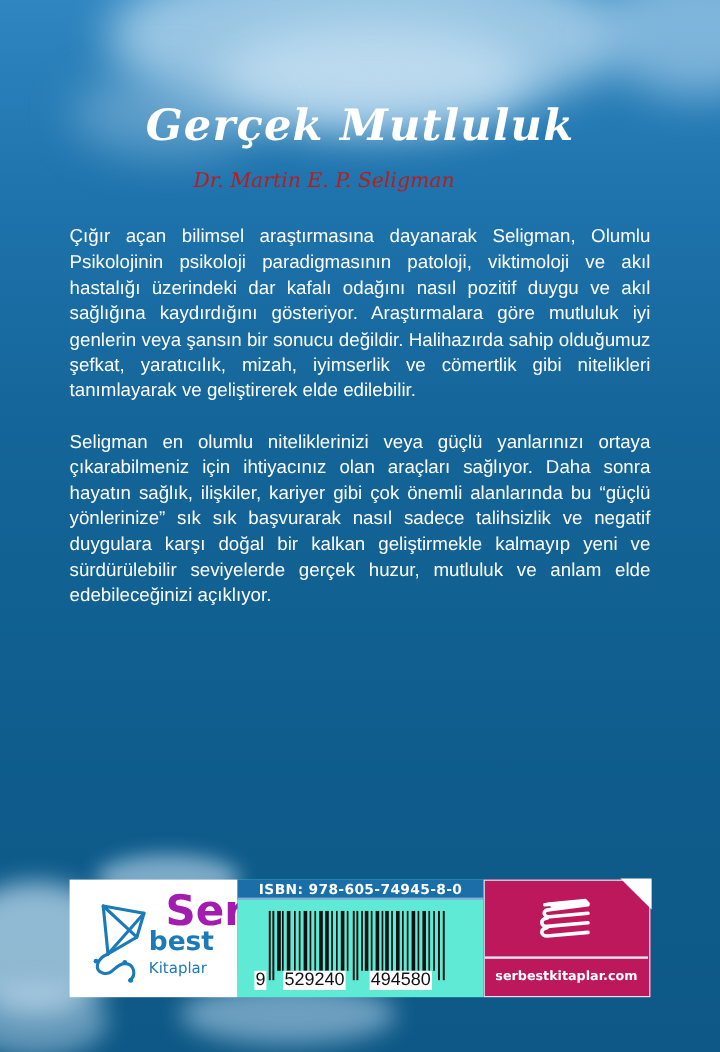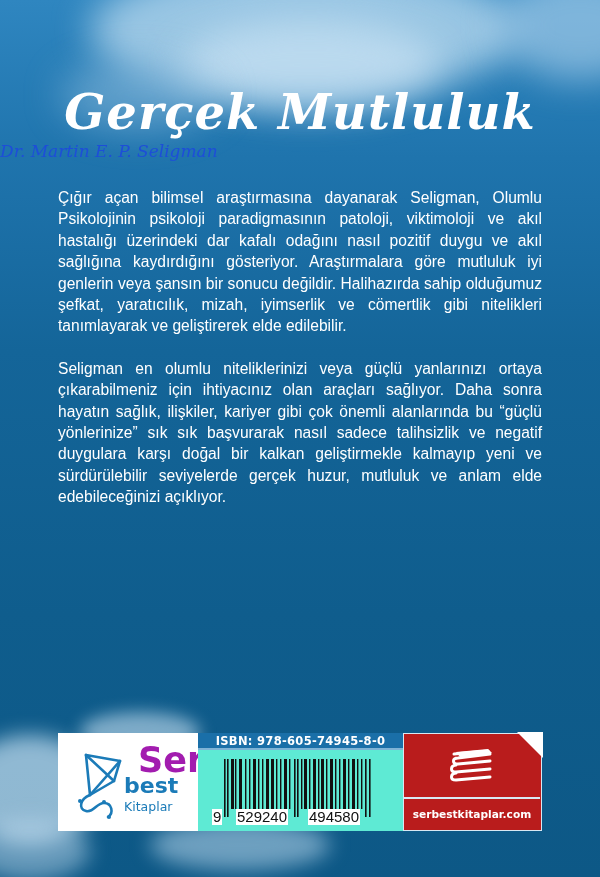--- a/index.html
+++ b/index.html
@@ -16,25 +16,25 @@
   .c4 { left: 60px; top: 60px; width: 160px; height: 70px; background: rgba(160,200,228,0.45); }
   .c5 { left: -40px; top: 735px; width: 140px; height: 110px; background: rgba(200,225,242,0.7); filter: blur(10px); }
   .c6 { left: 80px; top: 712px; width: 120px; height: 40px; background: rgba(200,225,242,0.6); filter: blur(8px); }
   .c7 { left: 150px; top: 820px; width: 180px; height: 50px; background: rgba(190,218,238,0.55); filter: blur(10px); }
   .c8 { left: -30px; top: 820px; width: 120px; height: 60px; background: rgba(190,218,238,0.5); filter: blur(10px); }
 
   .title {
     position: absolute; left: 0; width: 600px; top: 84px;
     text-align: center; color: #fff;
     font-family: "DejaVu Serif", serif; font-style: italic;
-    font-size: 48px; letter-spacing: 1px;
+    font-size: 36px; letter-spacing: 1px;
   }
   .author {
     position: absolute; left: 0; width: 540px; top: 141px;
-    text-align: left; color: #1d4ed8;
+    text-align: center; color: #b91c1c;
     font-family: "DejaVu Serif", serif; font-style: italic;
     font-size: 17px;
   }
   .body-text {
     position: absolute; left: 58px; width: 484px; top: 187px;
     color: #fff; font-family: "Liberation Sans", sans-serif;
     font-size: 15.6px; line-height: 21.4px; text-align: justify;
   }
   .body-text p { margin-bottom: 21px; }
   .body-text em { font-style: italic; font-weight: bold; }
@@ -50,21 +50,21 @@
   .isbn-box { position: absolute; left: 140px; top: 0; width: 205px; height: 98px; background: #5eead4; }
   .isbn-bar {
     position: absolute; left: 0; top: 0; width: 205px; height: 17px;
     background: #1a6fa8; color: #fff; font-family: "DejaVu Sans", sans-serif; font-weight: bold;
     font-size: 11.5px; line-height: 17px; text-align: center; letter-spacing: 0.3px;
     border-bottom: 2px solid #7fb3d6;
   }
   .barcode { position: absolute; left: 24px; top: 26px; width: 158px; height: 58px; }
   .bc-digits { position: absolute; top: 76px; font-family: "Liberation Sans", sans-serif; font-size: 15px; color: #111; background: #fff; line-height: 16px; padding: 0 1px; }
 
-  .web-box { position: absolute; left: 345px; top: 0; width: 139px; height: 98px; background: #b91c1c; border: 1.5px solid #d8e8f3; }
+  .web-box { position: absolute; left: 345px; top: 0; width: 139px; height: 98px; background: #be185d; border: 1.5px solid #d8e8f3; }
   .fold { position: absolute; right: -2px; top: -2px; width: 0; height: 0; border-top: 26px solid #fff; border-left: 26px solid transparent; }
   .books { position: absolute; left: 44px; top: 14px; width: 48px; height: 40px; }
   .web-divider { position: absolute; left: 0; top: 63px; width: 136px; height: 1.5px; background: #d8e8f3; }
   .web-url { position: absolute; left: 0; top: 64px; width: 136px; height: 32px; line-height: 32px; text-align: center; color: #fff; font-family: "DejaVu Sans", sans-serif; font-weight: bold; font-size: 10.6px; }
 </style>
 </head>
 <body>
 
 <div class="cloud c1"></div>
 <div class="cloud c2"></div>

